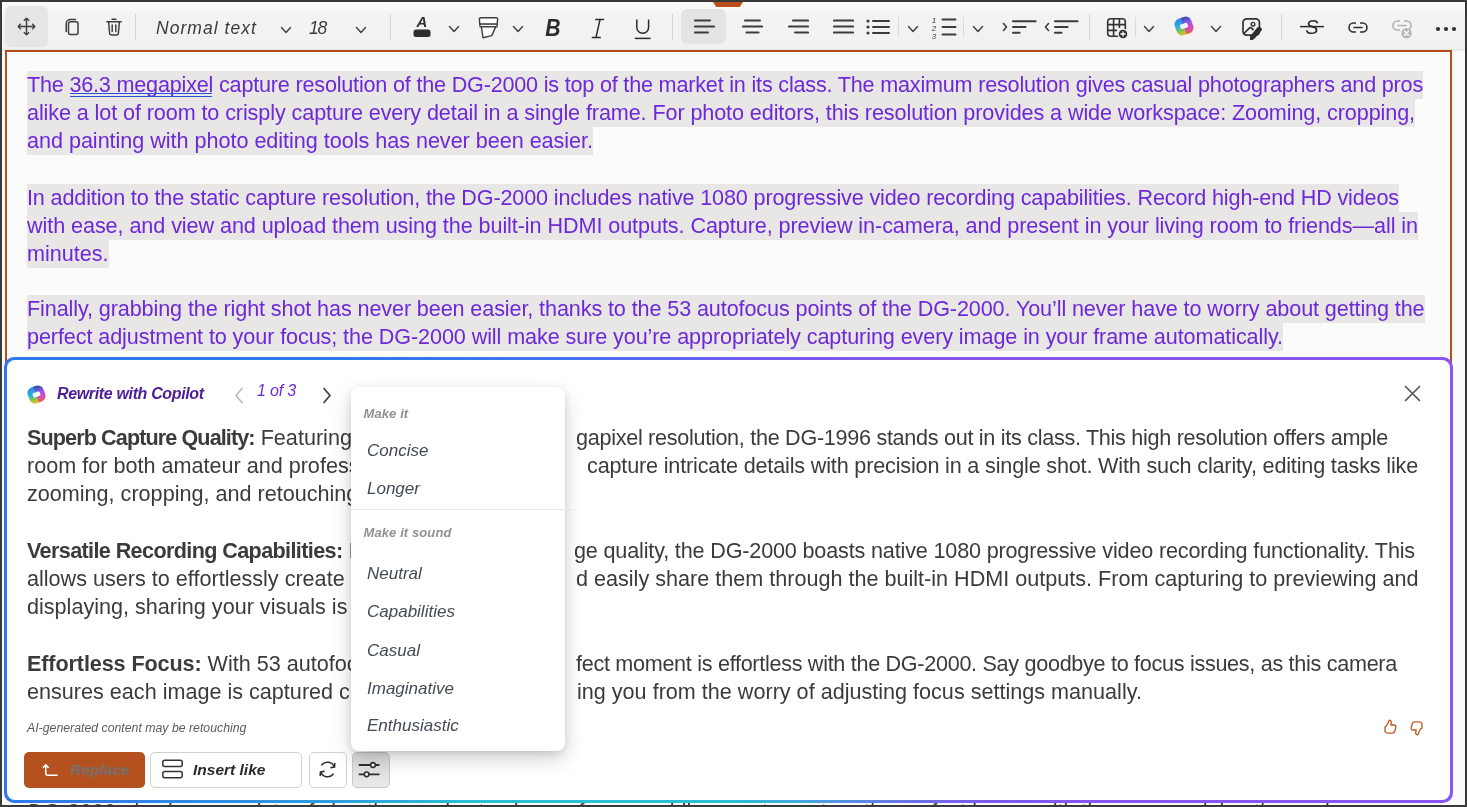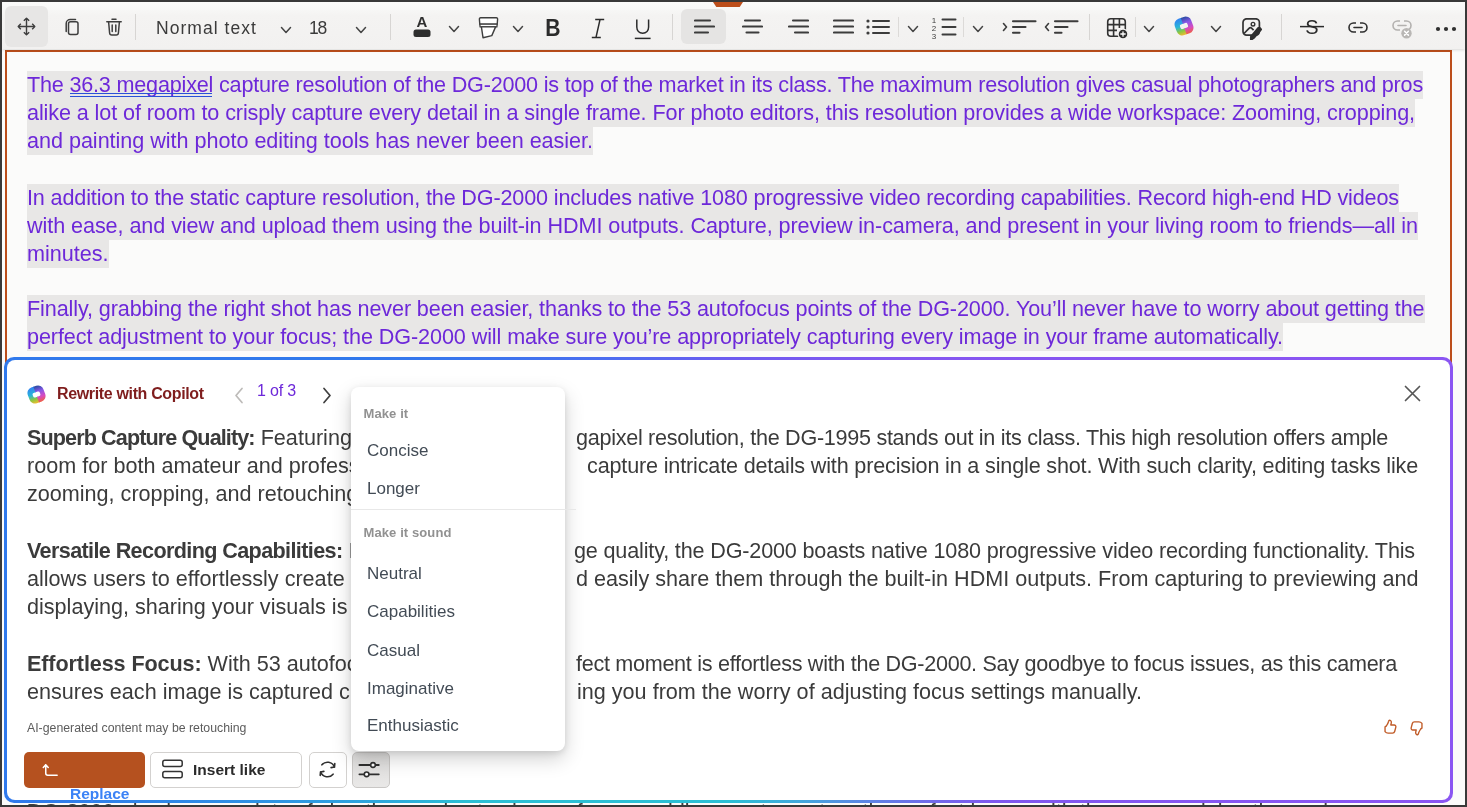--- a/index.html
+++ b/index.html
@@ -1,18 +1,18 @@
 <!DOCTYPE html>
 <html><head>
 <meta charset="utf-8">
 <style>
   html,body{margin:0;padding:0;}
   body{width:1467px;height:807px;position:relative;overflow:hidden;
        font-family:"Liberation Sans",sans-serif;background:#FBFBFA;}
-  .abs{position:absolute;}
+  .abs{position:absolute;font-style:italic;}
   
   #frame{left:0;top:0;width:1463px;height:803px;border:2px solid #393939;z-index:90;pointer-events:none;}
   
   #toolbar{left:2px;top:2px;width:1463px;height:47px;
     background:linear-gradient(#fbfbfa 0%,#f4f3f2 30%,#f2f1f0 100%);
     box-shadow:0 1px 3px rgba(0,0,0,0.14);z-index:5;}
   .tbtn{position:absolute;top:6px;height:38px;border-radius:6px;}
   .sep{position:absolute;top:12px;width:1px;height:26px;background:#d7d5d3;}
   .msep{position:absolute;top:15px;width:1px;height:20px;background:#dcdad8;}
   .tlabel{position:absolute;font-size:17.5px;color:#3b3b3b;top:16px;letter-spacing:-0.2px;}
@@ -324,21 +324,21 @@
 <clipPath id="cpRc">
           <rect x="11.6" y="0" width="12.4" height="24"></rect>
         </clipPath>
 </defs>
 <g transform="rotate(-20 12 12)">
 <path fill-rule="evenodd" clip-path="url(#cpLc)" fill="url(#cpL)" d="M9 2.5 L15 2.5 A6.5 6.5 0 0 1 21.5 9 L21.5 15 A6.5 6.5 0 0 1 15 21.5 L9 21.5 A6.5 6.5 0 0 1 2.5 15 L2.5 9 A6.5 6.5 0 0 1 9 2.5 Z M9.5 9.3 A1.8 1.8 0 0 0 7.7 11.1 L7.7 12.9 A1.8 1.8 0 0 0 9.5 14.7 L14.5 14.7 A1.8 1.8 0 0 0 16.3 12.9 L16.3 11.1 A1.8 1.8 0 0 0 14.5 9.3 Z"></path>
 <path fill-rule="evenodd" clip-path="url(#cpRc)" fill="url(#cpR)" d="M9 2.5 L15 2.5 A6.5 6.5 0 0 1 21.5 9 L21.5 15 A6.5 6.5 0 0 1 15 21.5 L9 21.5 A6.5 6.5 0 0 1 2.5 15 L2.5 9 A6.5 6.5 0 0 1 9 2.5 Z M9.5 9.3 A1.8 1.8 0 0 0 7.7 11.1 L7.7 12.9 A1.8 1.8 0 0 0 9.5 14.7 L14.5 14.7 A1.8 1.8 0 0 0 16.3 12.9 L16.3 11.1 A1.8 1.8 0 0 0 14.5 9.3 Z"></path>
 </g>
 </svg>
 </div>
-<div class="abs" id="title" style="left:57px;top:384px;font-size:16px;font-weight:bold;color:#7f1d1d;z-index:11;line-height:20px;letter-spacing:-0.35px;">Rewrite with Copilot</div>
+<div class="abs" id="title" style="left:57px;top:384px;font-size:16px;font-weight:bold;color:#4c1d95;z-index:11;line-height:20px;letter-spacing:-0.35px;">Rewrite with Copilot</div>
 <div class="abs" style="left:233px;top:387px;z-index:11;">
     <svg width="12" height="17" viewBox="0 0 12 17">
       <path d="M9 1.5 L3 8.5 L9 15.5" fill="none" stroke="#bdbbb9" stroke-width="1.7" stroke-linecap="round" stroke-linejoin="round"></path>
     </svg>
   </div>
 <div class="abs" id="oneof" style="left:257px;top:381px;font-size:16px;color:#6d28d9;z-index:11;line-height:20px;letter-spacing:-0.2px;">1 of 3</div>
 <div class="abs" style="left:321px;top:387px;z-index:11;">
     <svg width="12" height="17" viewBox="0 0 12 17">
       <path d="M3 1.5 L9 8.5 L3 15.5" fill="none" stroke="#3f3f3f" stroke-width="1.7" stroke-linecap="round" stroke-linejoin="round"></path>
     </svg>
@@ -351,21 +351,21 @@
 
 <div class="pl plclip" style="left:27px;top:424px;" id="c1l1"><b style="letter-spacing:-0.9px;">Superb Capture Quality:</b> Featuring an impr</div>
 <div class="pl plclip" style="left:27px;top:452px;" id="c1l2">room for both amateur and professional ph</div>
 <div class="pl plclip" style="left:27px;top:480px;" id="c1l3">zooming, cropping, and retouching become</div>
 <div class="pl plclip" style="left:27px;top:537px;" id="c2l1"><b style="letter-spacing:-0.62px;">Versatile Recording Capabilities:</b> In additi</div>
 <div class="pl plclip" style="left:27px;top:565px;" id="c2l2">allows users to effortlessly create high-defin</div>
 <div class="pl plclip" style="left:27px;top:593px;" id="c2l3">displaying, sharing your visuals is remarkab</div>
 <div class="pl plclip" style="left:27px;top:650px;" id="c3l1"><b style="letter-spacing:-0.11px;">Effortless Focus:</b> With 53 autofocus points,</div>
 <div class="pl plclip" style="left:27px;top:678px;" id="c3l2">ensures each image is captured crisply and</div>
 
-<div class="pl" style="left:576px;top:424px;letter-spacing:-0.291px;" id="r1l1">gapixel resolution, the DG-1995 stands out in its class. This high resolution offers ample</div>
+<div class="pl" style="left:576px;top:424px;letter-spacing:-0.291px;" id="r1l1">gapixel resolution, the DG-1996 stands out in its class. This high resolution offers ample</div>
 <div class="pl" style="left:587px;top:452px;letter-spacing:-0.166px;" id="r1l2">capture intricate details with precision in a single shot. With such clarity, editing tasks like</div>
 <div class="pl" style="left:574px;top:537px;letter-spacing:-0.165px;" id="r2l1">ge quality, the DG-2000 boasts native 1080 progressive video recording functionality. This</div>
 <div class="pl" style="left:576px;top:565px;" id="r2l2">d easily share them through the built-in HDMI outputs. From capturing to previewing and</div>
 <div class="pl" style="left:576px;top:650px;letter-spacing:-0.299px;" id="r3l1">fect moment is effortless with the DG-2000. Say goodbye to focus issues, as this camera</div>
 <div class="pl" style="left:577px;top:678px;" id="r3l2">ing you from the worry of adjusting focus settings manually.</div>
 
 <div class="abs" style="left:27px;top:721px;font-size:12.3px;color:#5c5c5c;z-index:11;">AI-generated content may be retouching</div>
 
 <div class="abs" style="left:1380px;top:718px;z-index:11;">
 <svg width="18" height="18" viewBox="0 0 20 20">
@@ -377,21 +377,21 @@
       <path d="M12.8 11.4 C11.8 13 10.8 14.8 10.4 16.4 C10.2 17.3 9.4 17.7 8.6 17.3 C7.7 16.9 7.2 16 7.4 14.9 L8 12.2 L4.2 12.2 C3 12.2 2.1 11.1 2.4 9.9 L3.7 5 C4 3.9 4.9 3.2 6 3.2 L11 3.2 C12.4 3.2 13.6 3.8 14.4 4.8 L14.4 10.2 C13.8 10.5 13.2 10.9 12.8 11.4 Z" fill="none" stroke="#c05a26" stroke-width="1.5" stroke-linejoin="round"></path>
     </svg>
 </div>
 
 <div class="fbtn" style="left:24px;top:752px;width:121px;height:36px;background:#b5511f;z-index:12;"></div>
 <div class="abs" style="left:41px;top:761px;z-index:13;">
     <svg width="19" height="19" viewBox="0 0 20 20">
       <path d="M17 15 L7 15 C5.9 15 5 14.1 5 13 L5 4 M2.4 6.8 L5 4 L7.6 6.8" fill="none" stroke="#fff" stroke-width="1.6" stroke-linecap="round" stroke-linejoin="round"></path>
     </svg>
   </div>
-<div class="abs" style="left:70px;top:784px;font-size:15.5px;font-weight:bold;color:#3b82f6;z-index:13;line-height:20px;">Replace</div>
+<div class="abs" style="left:70px;top:760px;font-size:15.5px;font-weight:bold;color:#737373;z-index:13;line-height:20px;">Replace</div>
 <div class="fbtn" style="left:150px;top:752px;width:152px;height:36px;background:#fff;border:1px solid #d3d1cf;"></div>
 <div class="abs" style="left:162px;top:759px;z-index:13;">
     <svg width="21" height="21" viewBox="0 0 21 21">
       <rect x="0.8" y="1.2" width="19.4" height="6.4" rx="2" fill="none" stroke="#333" stroke-width="1.5"></rect>
       <rect x="0.8" y="12.4" width="19.4" height="6.4" rx="2" fill="none" stroke="#333" stroke-width="1.5"></rect>
     </svg>
   </div>
 <div class="abs" style="left:193px;top:760px;font-size:15.5px;font-weight:bold;color:#2b2b2b;z-index:13;line-height:20px;">Insert like</div>
 <div class="fbtn" style="left:309px;top:752px;width:38px;height:36px;background:#fff;border:1px solid #d3d1cf;"></div>
 <div class="abs" style="left:317px;top:759px;z-index:13;">

